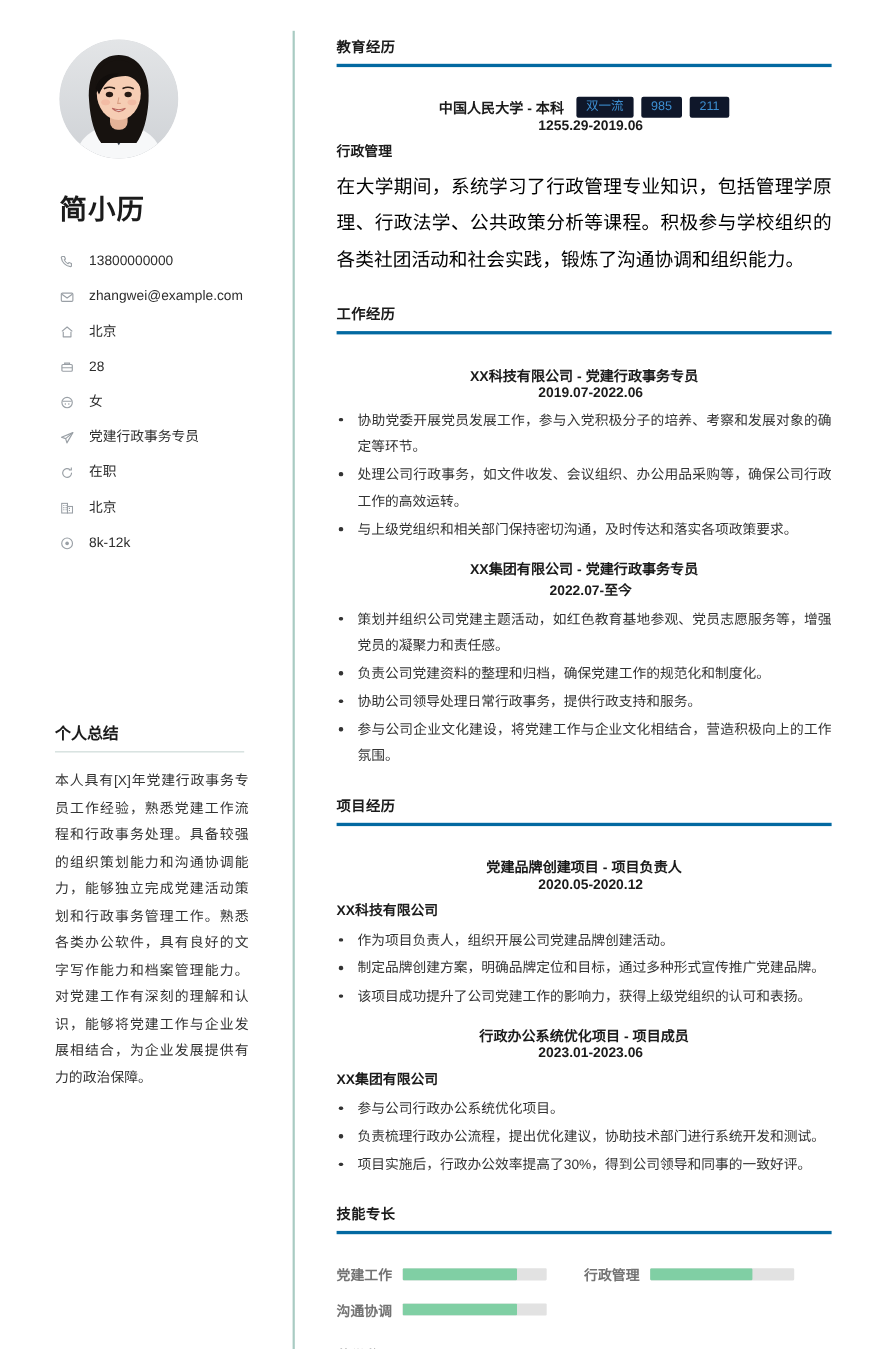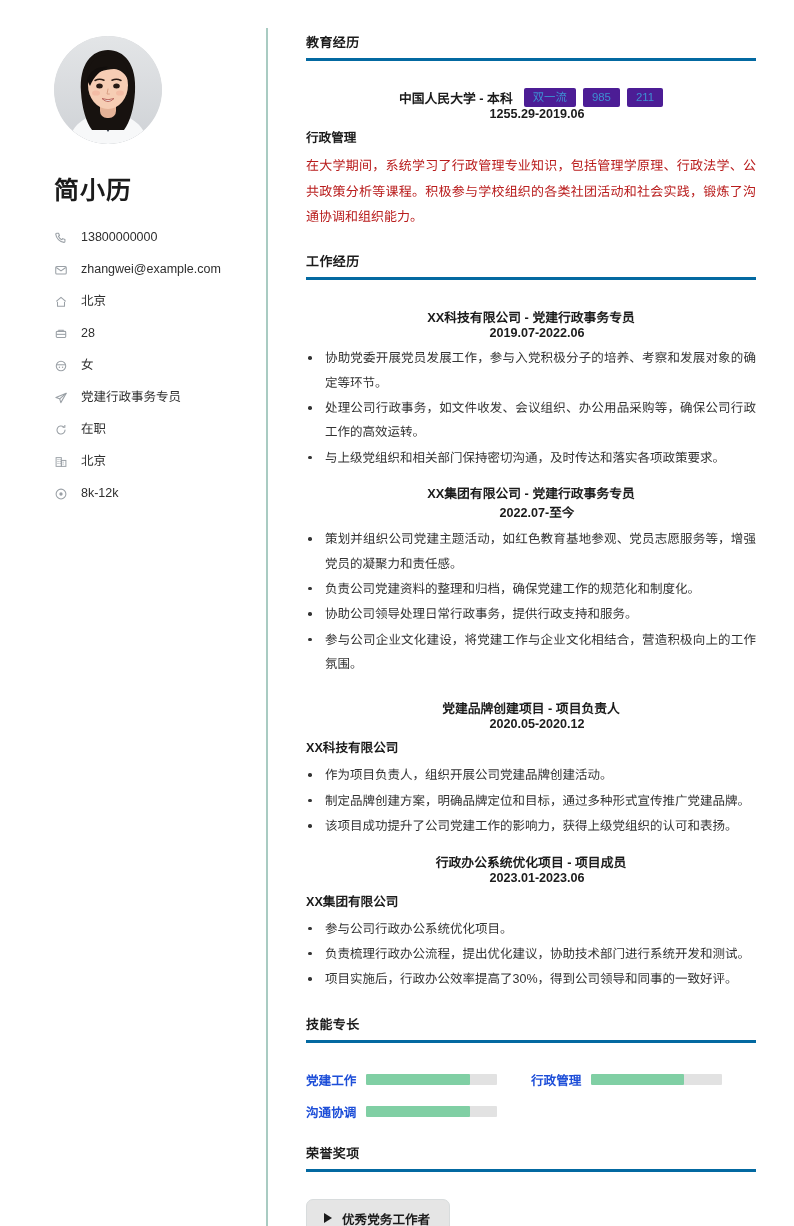--- a/index.html
+++ b/index.html
@@ -159,21 +159,21 @@
   .entry-title {
     font-size: 12.8px;
     font-weight: 700;
     color: #1b1b1b;
     white-space: nowrap;
   }
 
   .tags { display: inline-flex; gap: 7px; margin-left: 11px; }
 
   .tag {
-    background: #4c1d95;
+    background: #0f172a;
     color: #3d8fd2;
     font-size: 11.4px;
     border-radius: 2px;
     padding: 2px 9px 3px 9px;
     line-height: 1.25;
     white-space: nowrap;
   }
 
   .entry-date {
     font-size: 12.6px;
@@ -184,23 +184,23 @@
   }
 
   .entry-sub {
     font-size: 12.6px;
     font-weight: 700;
     color: #1b1b1b;
     margin-bottom: 7px;
   }
 
   .entry-desc {
-    font-size: 13px;
+    font-size: 17px;
     line-height: 1.95;
-    color: #b91c1c;
+    color: #000000;
     text-align: justify;
   }
 
   .bullets { list-style: none; margin-top: 2px; }
 
   .bullet {
     position: relative;
     font-size: 12.5px;
     line-height: 1.95;
     color: #333333;
@@ -231,21 +231,21 @@
 
   .skill-row {
     width: 50%;
     display: flex;
     align-items: center;
   }
 
   .skill-label {
     font-size: 12.6px;
     font-weight: 700;
-    color: #1d4ed8;
+    color: #737373;
     white-space: nowrap;
     margin-right: 10px;
   }
 
   .skill-bar {
     width: 131px;
     height: 11px;
     background: #e2e2e2;
     border-radius: 1px;
     overflow: hidden;
@@ -420,20 +420,24 @@
         <span class="contact-icon">
           <svg width="14" height="14" viewBox="0 0 16 16" fill="none" stroke="#9aa0a6" stroke-width="1.2">
             <circle cx="8" cy="8" r="5.6"></circle>
             <circle cx="8" cy="8" r="1.9" fill="#9aa0a6" stroke="none"></circle>
           </svg>
         </span>
         <span class="contact-text">8k-12k</span>
       </li>
     </ul>
 
+    <div class="side-section">
+      <h2 class="side-section-title">个人总结</h2>
+      <p class="summary-text">本人具有[X]年党建行政事务专员工作经验，熟悉党建工作流程和行政事务处理。具备较强的组织策划能力和沟通协调能力，能够独立完成党建活动策划和行政事务管理工作。熟悉各类办公软件，具有良好的文字写作能力和档案管理能力。对党建工作有深刻的理解和认识，能够将党建工作与企业发展相结合，为企业发展提供有力的政治保障。</p>
+    </div>
   </aside>
 
   <div class="divider-rule"></div>
 
   <main class="main">
 
     <section class="section">
       <h2 class="section-title">教育经历</h2>
 
       <div class="entry">
@@ -476,20 +480,21 @@
         <ul class="bullets">
           <li class="bullet">策划并组织公司党建主题活动，如红色教育基地参观、党员志愿服务等，增强党员的凝聚力和责任感。</li>
           <li class="bullet">负责公司党建资料的整理和归档，确保党建工作的规范化和制度化。</li>
           <li class="bullet">协助公司领导处理日常行政事务，提供行政支持和服务。</li>
           <li class="bullet">参与公司企业文化建设，将党建工作与企业文化相结合，营造积极向上的工作氛围。</li>
         </ul>
       </div>
     </section>
 
     <section class="section">
+      <h2 class="section-title">项目经历</h2>
 
       <div class="entry">
         <div class="entry-head">
           <span class="entry-title">党建品牌创建项目 - 项目负责人</span>
           <span class="entry-date">2020.05-2020.12</span>
         </div>
         <div class="entry-sub">XX科技有限公司</div>
         <ul class="bullets">
           <li class="bullet">作为项目负责人，组织开展公司党建品牌创建活动。</li>
           <li class="bullet">制定品牌创建方案，明确品牌定位和目标，通过多种形式宣传推广党建品牌。</li>

